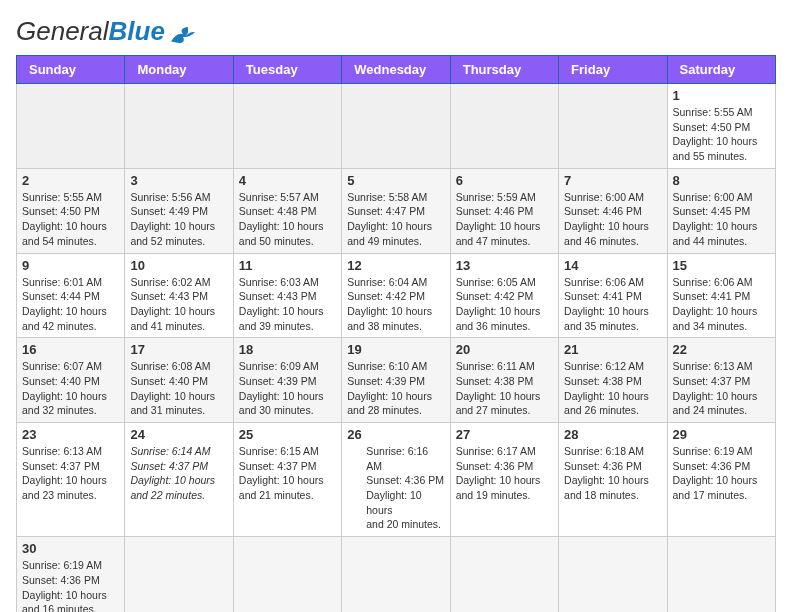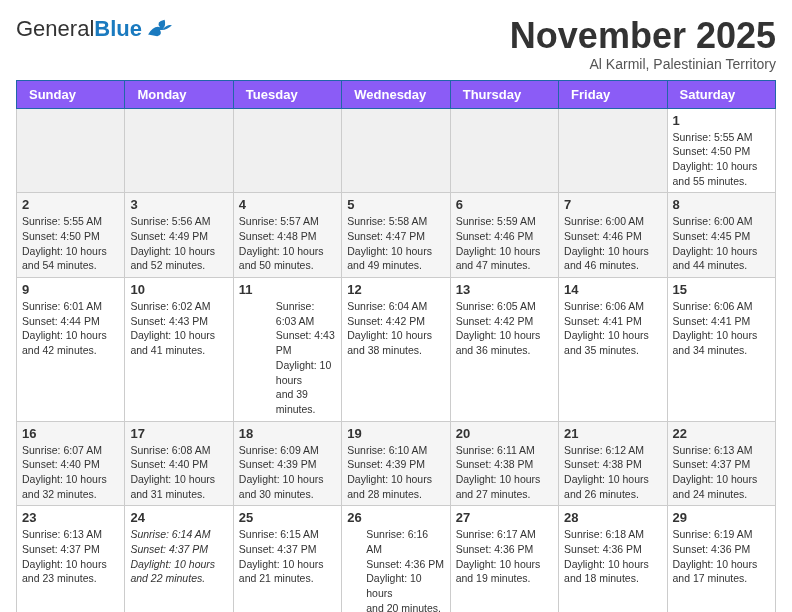--- a/index.html
+++ b/index.html
@@ -16,24 +16,25 @@
       align-items: flex-start;
       margin-bottom: 8px;
     }
     .logo-area {
       display: flex;
       flex-direction: column;
       align-items: flex-start;
     }
     .logo-text {
       display: flex;
-      align-items: center;
-      font-size: 22px;
+      align-items: flex-end;
+      font-size: 26px;
       font-weight: normal;
       color: #333;
+      font-style: italic;
     }
     .logo-text .general { font-weight: normal; }
     .logo-text .blue { color: #1a7abf; font-weight: bold; }
     .logo-bird {
       width: 28px;
       height: 22px;
       margin-left: 4px;
     }
     .title-area {
       text-align: right;
@@ -98,24 +99,20 @@
 <div class="header-section">
   <div class="logo-area">
     <div class="logo-text">
       <span class="general">General</span>
         <span class="blue">Blue</span>
       <svg class="logo-bird" viewBox="0 0 30 24" xmlns="http://www.w3.org/2000/svg">
         <path d="M2,18 Q8,8 15,10 Q10,4 20,2 Q22,8 18,12 Q24,6 28,8 Q22,14 15,13 Q18,18 12,20 Z" fill="#1a7abf"></path>
       </svg>
     </div>
   </div>
-  <div class="title-area">
-    <div class="month-title">November 2025</div>
-    <div class="subtitle">Al Karmil, Palestinian Territory</div>
-  </div>
 </div>
 
 <table class="calendar-table">
   <thead>
     <tr id="weekday-header">
     <th>Sunday</th>
         <th>Monday</th>
         <th>Tuesday</th>
         <th>Wednesday</th>
         <th>Thursday</th>
@@ -200,21 +197,21 @@
         </td>
         <td>
           <span class="day-number">10</span>
           <div class="day-info" style="white-space: pre-line;">Sunrise: 6:02 AM
 Sunset: 4:43 PM
 Daylight: 10 hours
 and 41 minutes.</div>
         </td>
         <td>
           <span class="day-number">11</span>
-          <div class="day-info" style="white-space: pre-line; margin-left: 37px;">Sunrise: 6:03 AM
+          <div class="day-info" style="white-space: pre-line;">Sunrise: 6:03 AM
 Sunset: 4:43 PM
 Daylight: 10 hours
 and 39 minutes.</div>
         </td>
         <td>
           <span class="day-number">12</span>
           <div class="day-info" style="white-space: pre-line;">Sunrise: 6:04 AM
 Sunset: 4:42 PM
 Daylight: 10 hours
 and 38 minutes.</div>

